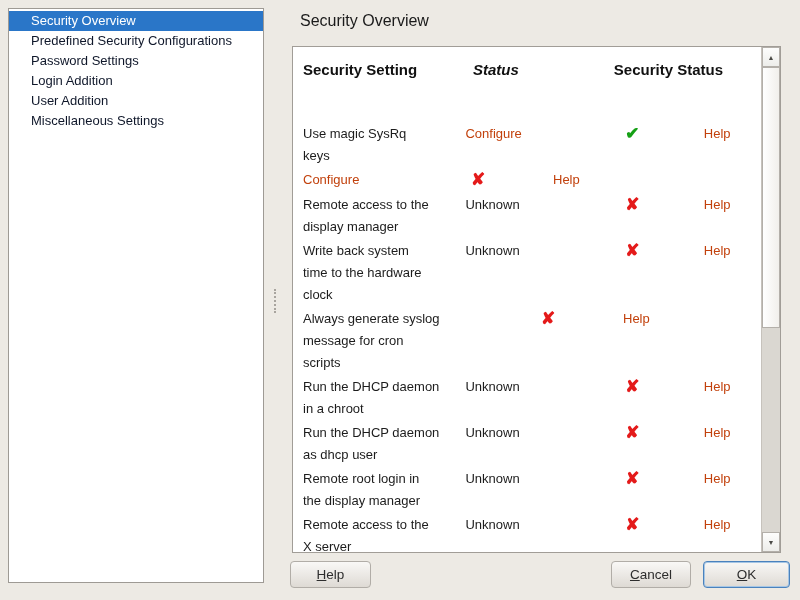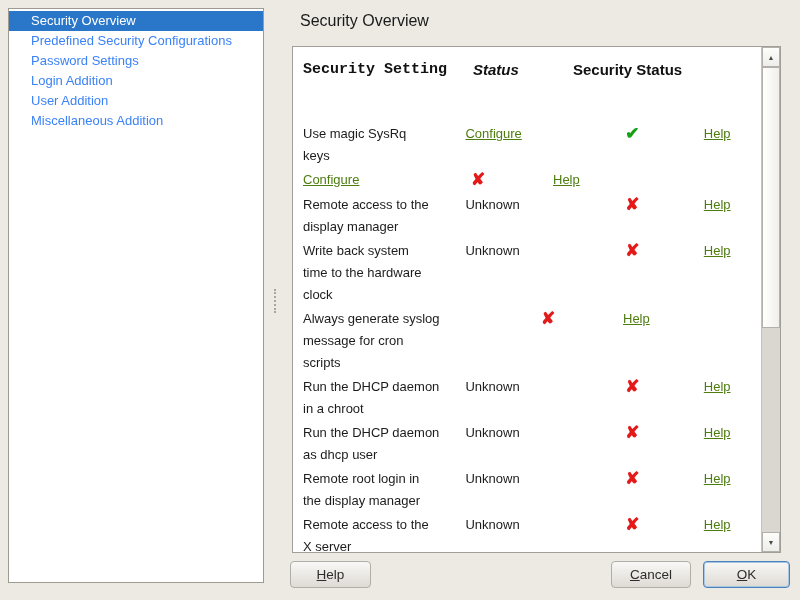--- a/index.html
+++ b/index.html
@@ -10,21 +10,21 @@
     -webkit-font-smoothing:antialiased;
   }
   
   .sidebar{
     position:absolute;left:8px;top:8px;width:256px;height:575px;
     background:#ffffff;border:1px solid #9e9a94;box-sizing:border-box;
     padding-top:2px;
   }
   .side-item{
     height:20px;line-height:20px;padding-left:22px;
-    font-size:13px;color:#3b82f6;cursor:default;white-space:nowrap;overflow:hidden;
+    font-size:13px;color:#0f172a;cursor:default;white-space:nowrap;overflow:hidden;
   }
   .side-item.selected{background:#2a76c8;color:#ffffff;}
   
   .splitter{
     position:absolute;left:274px;top:289px;height:24px;width:0;
     border-left:2px dotted #a8a49e;
   }
   
   .page-title{
     position:absolute;left:300px;top:12px;
@@ -32,36 +32,36 @@
   }
   .tablebox{
     position:absolute;left:292px;top:46px;width:489px;height:507px;
     background:#ffffff;border:1px solid #a19d97;box-sizing:border-box;
   }
   .tcontent{
     position:absolute;left:0;top:0;right:19px;bottom:0;
     overflow:hidden;padding:14px 0 0 10px;box-sizing:border-box;
   }
   .thead{display:flex;font-weight:bold;font-size:15px;color:#111;}
-  .h-setting{width:170px;font-family:Liberation Mono, monospace;}
+  .h-setting{width:170px;}
   .h-status{width:100px;font-style:italic;}
-  .h-secure{width:150px;}
+  .h-secure{width:150px;text-align:right;}
   .trows{margin-top:45px;}
   .trow{
     display:flex;align-items:flex-start;margin-bottom:2px;
     font-size:13px;line-height:22px;color:#1c1c1c;
   }
   .c-setting{width:170px;white-space:pre-line;box-sizing:border-box;padding-right:8px;}
   .c-status{width:100px;}
   .c-secure{width:150px;text-align:center;}
   .c-help{width:60px;}
   .mark{font-size:17px;line-height:22px;font-weight:bold;}
   .mark.ok{color:#15a015;}
   .mark.bad{color:#e41a1a;}
-  a.link{color:#4d7c0f;text-decoration:underline;cursor:pointer;}
+  a.link{color:#c2410c;cursor:pointer;}
   .plain{color:#1c1c1c;}
   
   .scrollbar{
     position:absolute;top:0;right:0;width:19px;height:100%;
     background:#dad7d1;border-left:1px solid #c6c2bc;box-sizing:border-box;
   }
   .sb-btn{
     position:absolute;left:0;width:18px;height:20px;
     background:linear-gradient(#fdfdfc,#ededea);
     border:1px solid #b3afa9;box-sizing:border-box;
@@ -95,21 +95,21 @@
 </style>
 </head>
 <body>
 
 <div class="sidebar">
   <div class="side-item selected">Security Overview</div>
   <div class="side-item">Predefined Security Configurations</div>
   <div class="side-item">Password Settings</div>
   <div class="side-item">Login Addition</div>
   <div class="side-item">User Addition</div>
-  <div class="side-item">Miscellaneous Addition</div>
+  <div class="side-item">Miscellaneous Settings</div>
 </div>
 
 <div class="splitter"></div>
 
 <div class="page-title">Security Overview</div>
 
 <div class="tablebox">
   <div class="tcontent">
     <div class="thead">
       <div class="h-setting">Security Setting</div>

